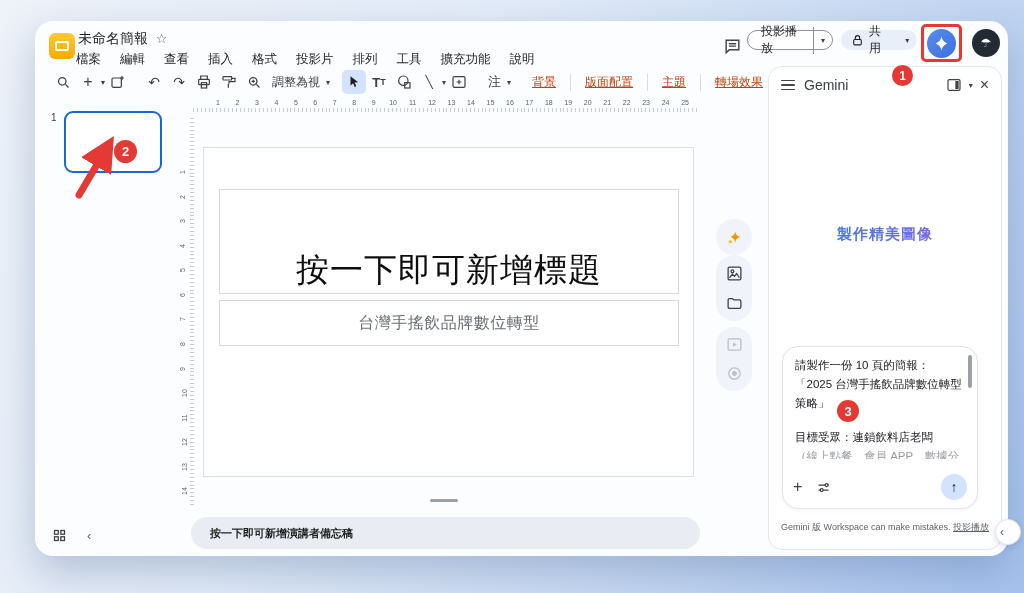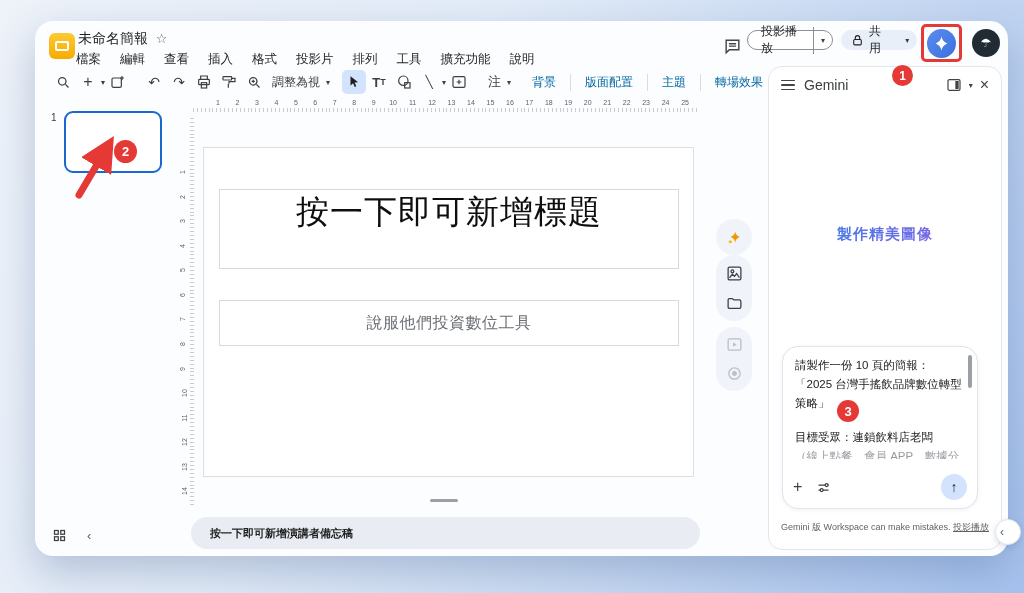--- a/index.html
+++ b/index.html
@@ -35,41 +35,41 @@
   .avatar { left:937px; top:8px; width:28px; height:28px; border-radius:50%; background:#222a34;
             display:flex; align-items:center; justify-content:center; color:#fff; font-size:12px; }
 
   
   .toolbar { left:16px; top:47px; width:648px; height:28px; display:flex; align-items:center; gap:1px; }
   .ticon { min-width:24px; height:24px; display:flex; align-items:center; justify-content:center;
            border-radius:5px; color:#3c4043; font-size:14px; }
   .ticon.sel { background:#d3e3fd; }
   .tdiv { width:1px; height:17px; background:#dadce0; margin:0 5px; }
   .tlabel { font-size:12px; color:#3c4043; padding:0 5px; white-space:nowrap; }
-  .tbtn { font-size:12px; color:#0369a1; padding:0 9px; white-space:nowrap; }
+  .tbtn { font-size:12px; color:#c2410c; padding:0 9px; white-space:nowrap;text-decoration:underline; }
   .tt-big { font-size:13px; font-weight:bold; }
   .tt-small { font-size:9px; font-weight:bold; }
   svg.ic { display:block; }
 
   
   .h-ruler { left:155px; top:78px; width:508px; height:13px;
              background:repeating-linear-gradient(to right, transparent 0 2.9px, #c6ccd6 2.9px 3.9px) left bottom/100% 4px no-repeat; }
   .h-ruler .num { position:absolute; top:0; font-size:7px; color:#5f6368; transform:translateX(-50%); }
   .v-ruler { left:146px; top:94px; width:13px; height:392px;
              background:repeating-linear-gradient(to bottom, transparent 0 2.9px, #c6ccd6 2.9px 3.9px) right top/4px 100% no-repeat; }
   .v-ruler .num { position:absolute; left:0; font-size:7px; color:#5f6368; transform:translateY(-50%) rotate(-90deg); }
 
   
   .slide-num { left:16px; top:91px; font-size:10px; color:#3c4043; }
   .thumb { left:29px; top:90px; width:98px; height:62px; background:#fff; border:2px solid #1967d2; border-radius:9px; }
 
   
   .slide { left:168px; top:126px; width:491px; height:330px; background:#fff; border:1px solid #dcdfe5; }
   .ph-box { position:absolute; left:15px; width:460px; border:1px solid #d7d9de; background:#fff; }
-  .ph-title { top:41px; height:80px; display:flex; justify-content:center; padding-bottom:24px; }
+  .ph-title { top:41px; height:105px; display:flex; align-items:flex-end; justify-content:center; padding-bottom:0; }
   .ph-title span { font-size:33px; font-weight:500; color:#0e0e0e; letter-spacing:1px; white-space:nowrap; }
   .ph-sub { top:152px; height:46px; display:flex; align-items:center; justify-content:center; }
   .ph-sub span { font-size:16px; color:#6b6f75; letter-spacing:.5px; }
 
   .drag-handle { left:395px; top:478px; width:28px; height:3px; border-radius:2px; background:#9aa0a6; }
 
   
   .rail-pill { left:681px; width:36px; background:#f0f3f9; border-radius:18px;
                display:flex; flex-direction:column; align-items:center; justify-content:space-evenly; }
   .rp1 { top:198px; height:36px; } .rp2 { top:234px; height:66px; } .rp3 { top:306px; height:64px; }
@@ -310,21 +310,21 @@
       </div>
 
     <div class="abs slide-num">1</div>
     <div class="abs thumb"></div>
 
     <div class="abs slide">
       <div class="ph-box ph-title">
           <span>按一下即可新增標題</span>
         </div>
       <div class="ph-box ph-sub">
-          <span>說服他們投資數位工具</span>
+          <span>台灣手搖飲品牌數位轉型</span>
         </div>
     </div>
     <div class="abs drag-handle"></div>
 
     <div class="abs rail-pill rp1">
       <span class="rail-ic">
         <svg class="ic" width="17" height="17" viewBox="0 0 24 24">
             <path d="M13 3.5C13.7 7.5 15 9 19.5 11.2 15 13.4 13.7 15 13 19 12.3 15 11 13.4 6.5 11.2 11 9 12.3 7.5 13 3.5Z" fill="#f29900"></path>
             <circle cx="6" cy="18" r="2.2" fill="#fbbc04"></circle>
           </svg>

